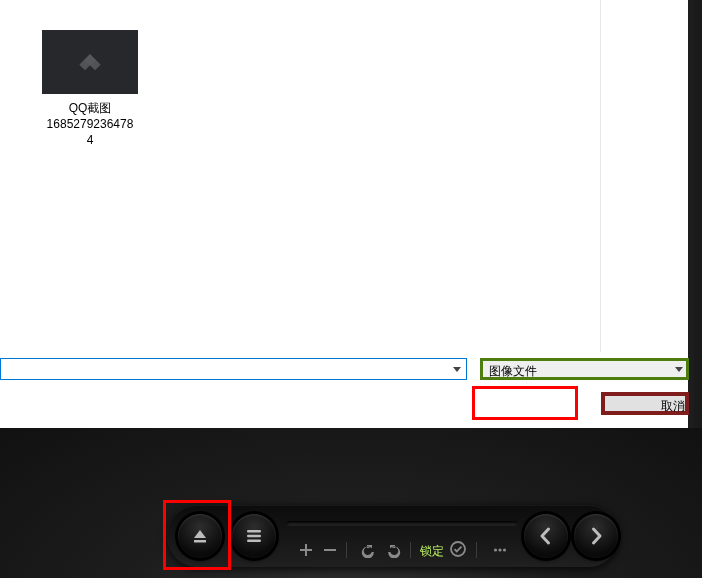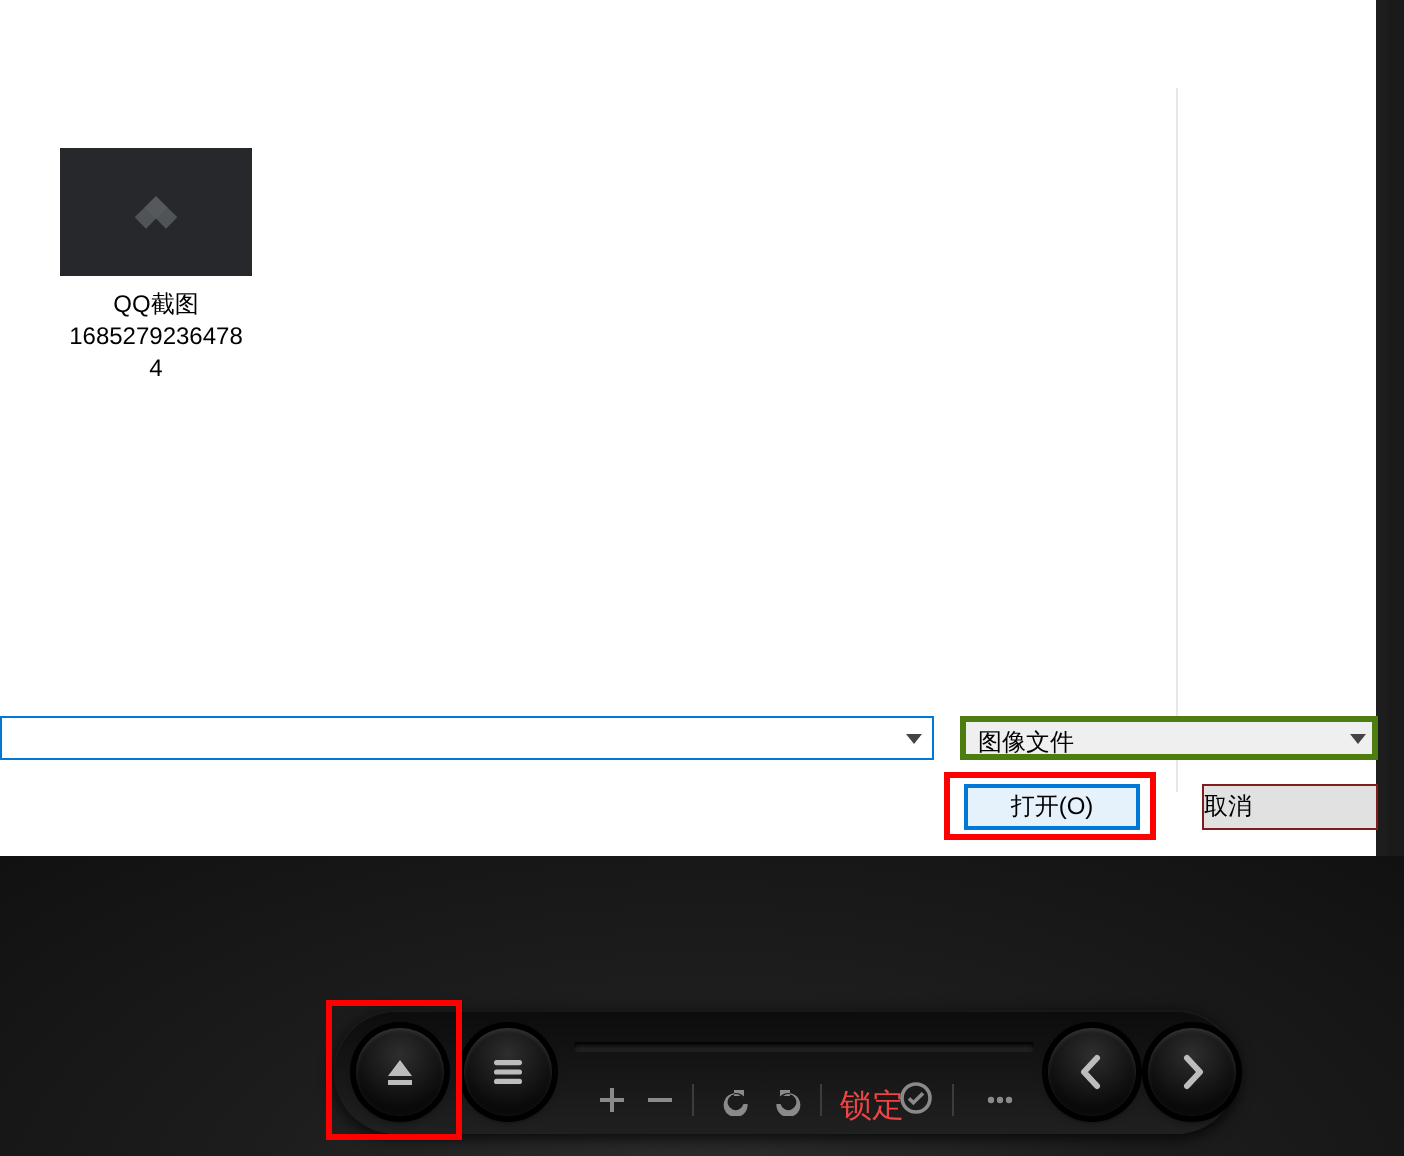--- a/index.html
+++ b/index.html
@@ -21,27 +21,26 @@
     top: 0;
     width: 694px;
     height: 428px;
     background: #ffffff;
     box-sizing: border-box;
   }
 
   
   #file-area {
     position: absolute;
-    left: 0;
+    left: 12px;
     top: 0;
     width: 589px;
     height: 352px;
     border-right: 1px solid #e8e8e8;
     box-sizing: border-box;
-    margin-top: 44px;
   }
 
   .file-item {
     position: absolute;
     left: 18px;
     top: 30px;
     width: 120px;
     text-align: center;
     cursor: pointer;
   }
@@ -138,24 +137,24 @@
     line-height: 19px;
     cursor: pointer;
   }
 
   #cancel-btn {
     position: absolute;
     left: 601px;
     top: 392px;
     width: 88px;
     height: 23px;
-    border: 1px solid #7f1d1d;
+    border: 4px solid #7f1d1d;
     background: #e1e1e1;
     box-sizing: border-box;
-    text-align: left;
+    text-align: right;
     line-height: 21px;
     cursor: pointer;
   }
 
   
   #player-dark {
     position: absolute;
     left: 0;
     top: 428px;
     width: 702px;
@@ -213,22 +212,22 @@
   .divider {
     position: absolute;
     width: 1px;
     height: 16px;
     background: #3c3c3c;
     z-index: 3;
   }
 
   #lock-label {
     position: absolute;
-    color: #ef4444;
-    font-size: 16px;
+    color: #bef264;
+    font-size: 12px;
     z-index: 3;
     cursor: pointer;
   }
   #lock-check {
     position: absolute;
     z-index: 3;
     cursor: pointer;
   }
 
   
@@ -292,23 +291,20 @@
 
   <div id="filetype-select">
     <span>图像文件</span>
   </div>
   <div id="filetype-caret">
       <div class="caret-down"></div>
     </div>
 
   <div class="red-highlight-open"></div>
 
-  <div id="open-btn">
-    <span>打开(O)</span>
-  </div>
   <div id="cancel-btn">
     <span>取消</span>
   </div>
 </div>
 
 <div id="player-dark"></div>
 
 <div id="control-pill"></div>
 
 <div class="round-btn" style="left:178px; top:514px;">

